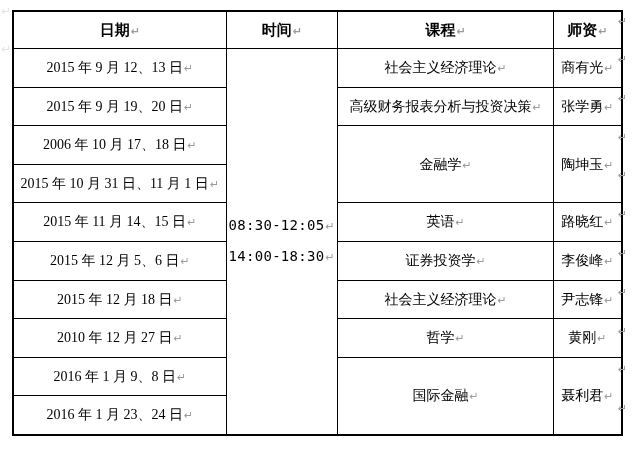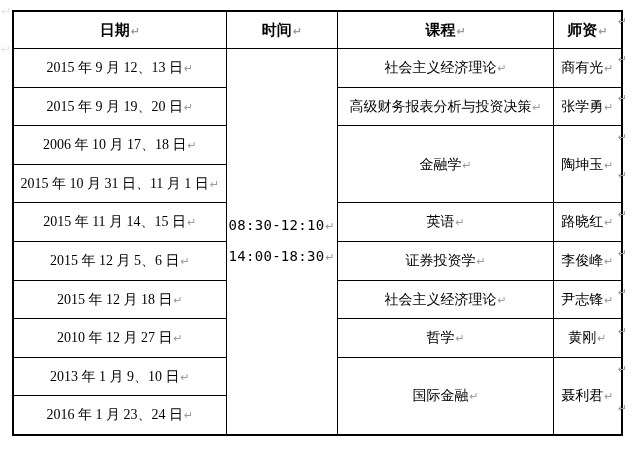--- a/index.html
+++ b/index.html
@@ -84,21 +84,21 @@
       <th><span>日期</span><span class="pmark">↵</span></th>
       <th><span>时间</span><span class="pmark">↵</span></th>
       <th><span>课程</span><span class="pmark">↵</span></th>
       <th><span>师资</span><span class="pmark">↵</span></th>
     </tr>
   </thead>
   <tbody>
     <tr>
       <td><span>2015 年 9 月 12、13 日</span><span class="pmark">↵</span></td>
       <td class="time-cell" rowspan="10">
-        <div class="time-line"><span>08:30-12:10</span><span class="pmark">↵</span></div>
+        <div class="time-line"><span>08:30-12:05</span><span class="pmark">↵</span></div>
         <div class="time-line"><span>14:00-18:30</span><span class="pmark">↵</span></div>
       </td>
       <td><span>社会主义经济理论</span><span class="pmark">↵</span></td>
       <td><span>商有光</span><span class="pmark">↵</span></td>
     </tr>
     <tr>
       <td><span>2015 年 9 月 19、20 日</span><span class="pmark">↵</span></td>
       <td><span>高级财务报表分析与投资决策</span><span class="pmark">↵</span></td>
       <td><span>张学勇</span><span class="pmark">↵</span></td>
     </tr>
@@ -124,21 +124,21 @@
       <td><span>2015 年 12 月 18 日</span><span class="pmark">↵</span></td>
       <td><span>社会主义经济理论</span><span class="pmark">↵</span></td>
       <td><span>尹志锋</span><span class="pmark">↵</span></td>
     </tr>
     <tr>
       <td><span>2010 年 12 月 27 日</span><span class="pmark">↵</span></td>
       <td><span>哲学</span><span class="pmark">↵</span></td>
       <td><span>黄刚</span><span class="pmark">↵</span></td>
     </tr>
     <tr>
-      <td><span>2013 年 1 月 9、10 日</span><span class="pmark">↵</span></td>
+      <td><span>2016 年 1 月 9、8 日</span><span class="pmark">↵</span></td>
       <td rowspan="2"><span>国际金融</span><span class="pmark">↵</span></td>
       <td rowspan="2"><span>聂利君</span><span class="pmark">↵</span></td>
     </tr>
     <tr>
       <td><span>2016 年 1 月 23、24 日</span><span class="pmark">↵</span></td>
     </tr>
   </tbody>
 </table>
 
 <div class="rowmarks">

